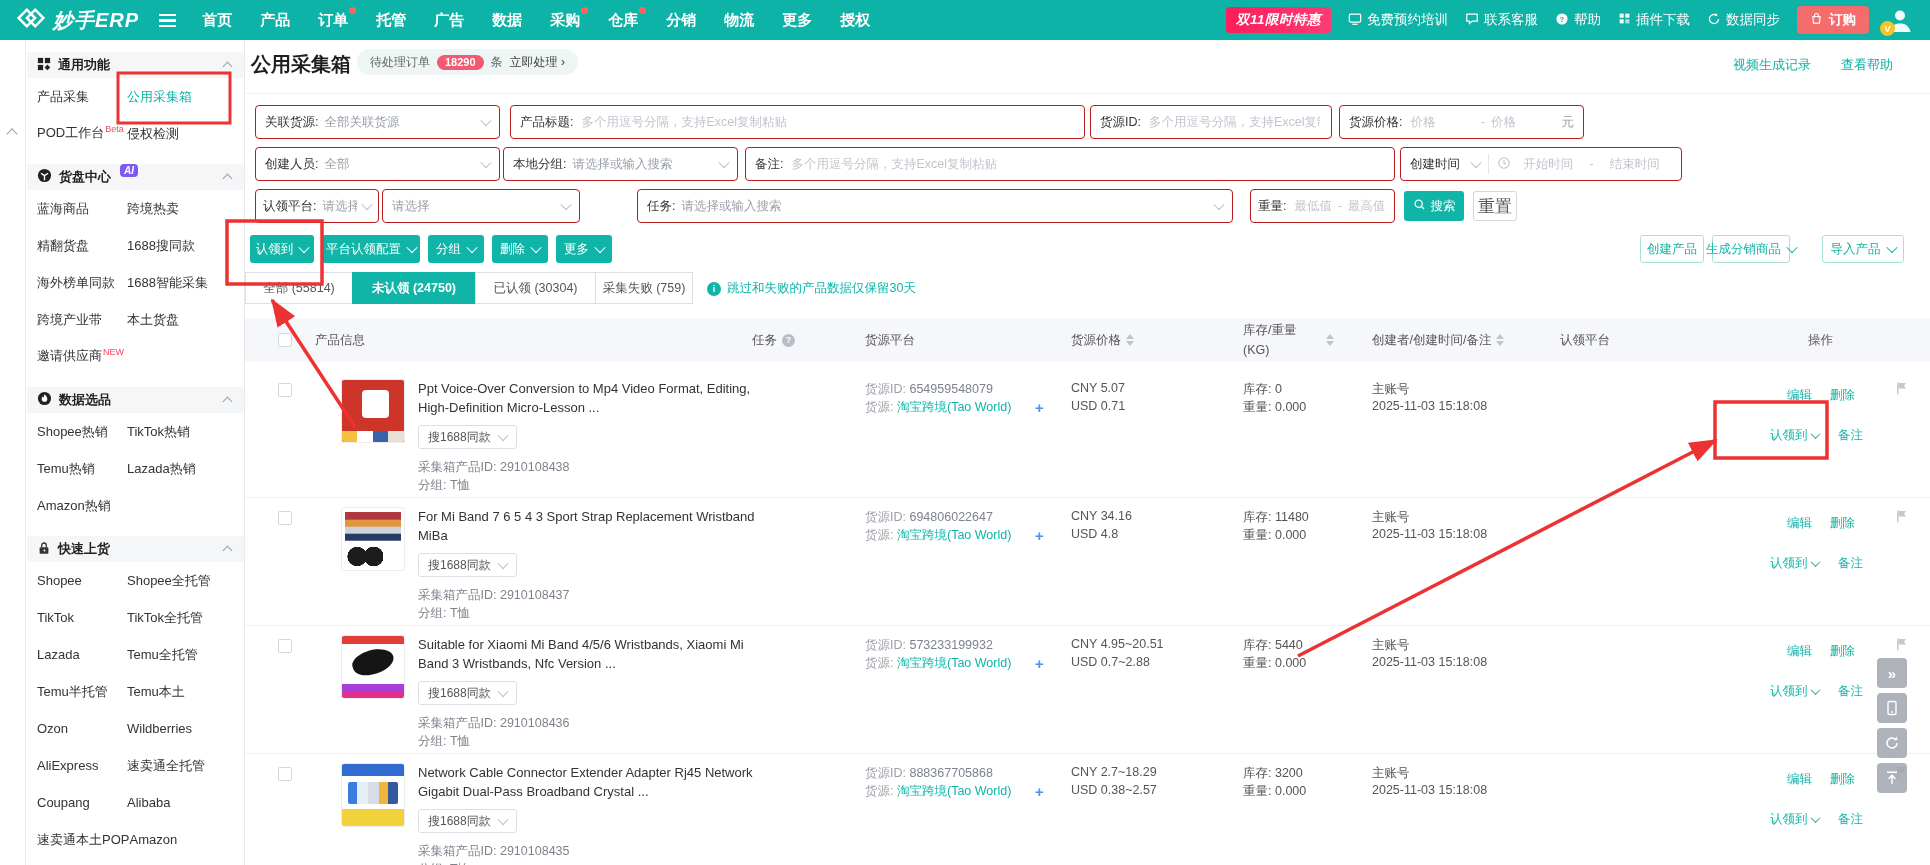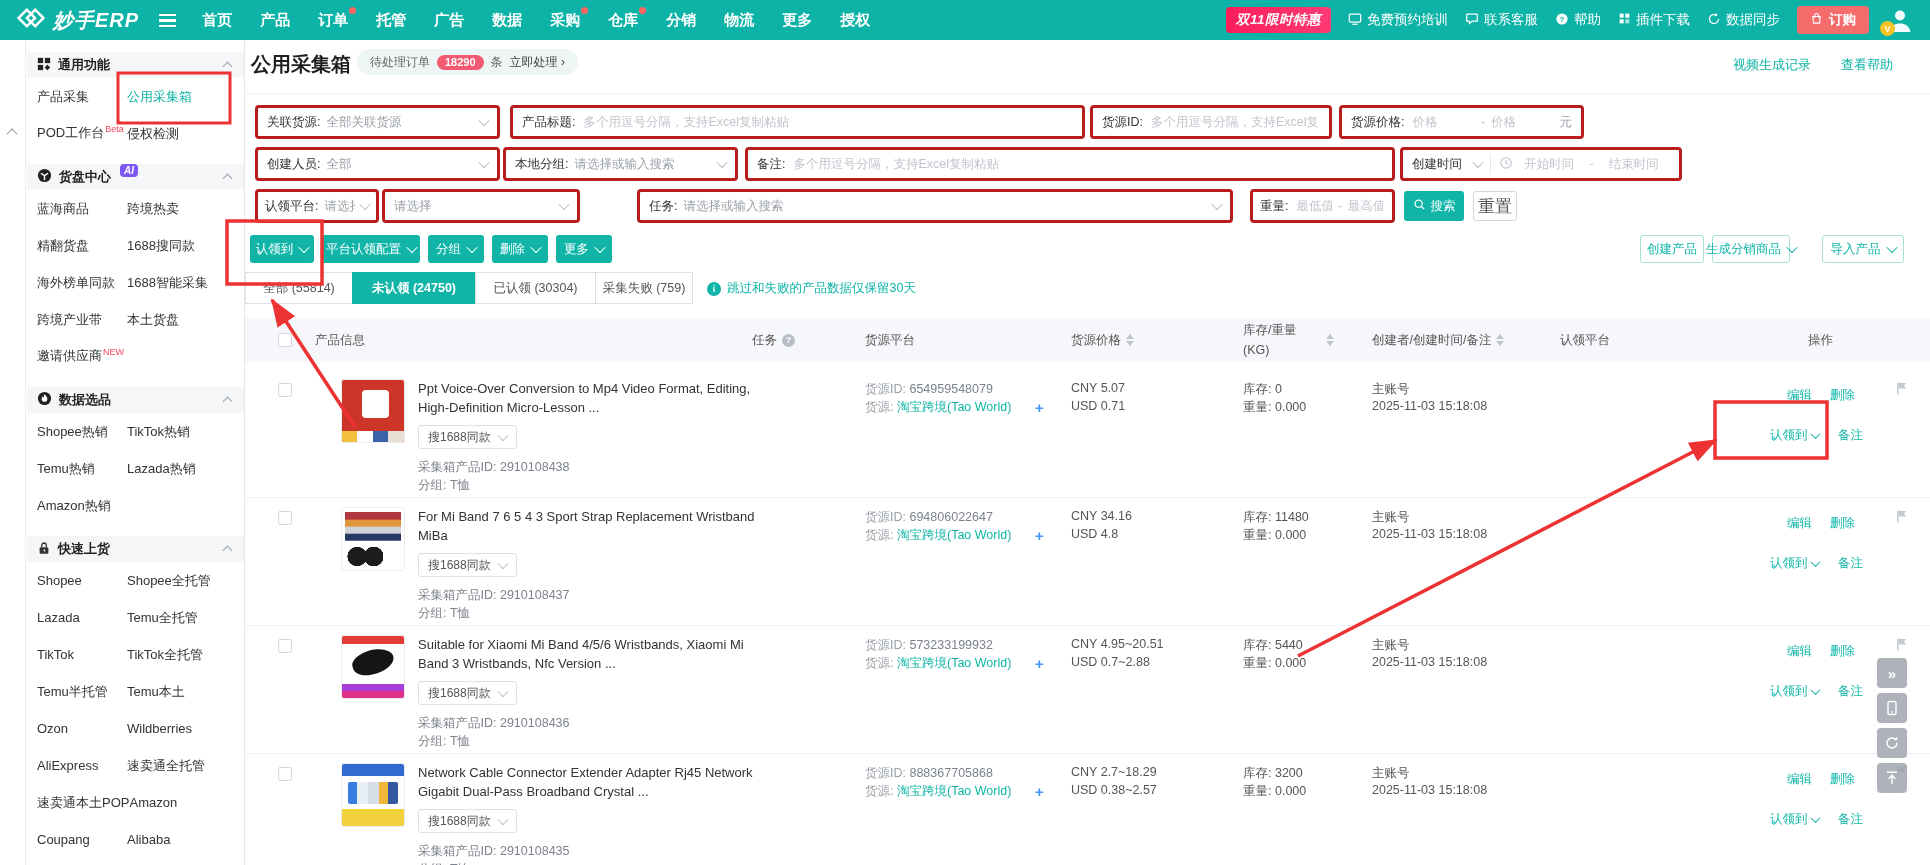--- a/index.html
+++ b/index.html
@@ -42,21 +42,21 @@
             padding:1px 4px;position:relative;top:-7px;margin-left:2px}
   
   .main{position:absolute;left:245px;top:40px;width:1685px;height:825px;background:#fff;overflow:hidden}
   .pg-title{position:absolute;left:6px;top:11px;font-size:20px;font-weight:bold;color:#1f1f1f}
   .pill{position:absolute;left:112px;top:9px;height:26px;background:#eef6f5;border-radius:14px;display:flex;
         align-items:center;gap:7px;padding:0 13px;font-size:12px;color:#666;cursor:pointer}
   .pill-count{background:#f25a71;color:#fff;border-radius:9px;padding:1.5px 8px;font-size:11px;font-weight:bold}
   .pill-act{color:#444}
   .hdr-link{position:absolute;top:16px;font-size:13px;color:#0db3a6;cursor:pointer;white-space:nowrap}
   .filters{position:absolute;left:0;top:53px;width:1685px;height:142px;border-top:1px solid #f0f0f0}
-  .field{position:absolute;height:34px;border:3px solid #b91c1c;border-radius:4px;background:#fff;display:flex;
+  .field{position:absolute;height:34px;border:1px solid #b91c1c;border-radius:4px;background:#fff;display:flex;
          align-items:center;padding:0 9px;box-sizing:border-box;font-size:12.5px}
   .f-lab{color:#333;margin-right:6px;white-space:nowrap}
   .f-val{color:#9aa0a8;flex:1;white-space:nowrap;overflow:hidden}
   .f-in{border:none;outline:none;flex:1;min-width:0;font-size:12.5px;font-family:inherit;background:transparent;color:#333}
   .f-in::placeholder{color:#c0c4cc}
   .f-in.ctr{text-align:center}
   .f-dash{color:#c0c4cc;margin:0 4px}
   .f-unit{color:#9aa0a8;margin-left:4px}
   .f-div{width:1px;height:20px;background:#e4e7ed;margin:0 8px}
   .cv{width:7px;height:7px;border-right:1.4px solid #b9bfc7;border-bottom:1.4px solid #b9bfc7;
@@ -288,46 +288,46 @@
           <path d="M8.7 8.6L7 11h1.5l-.7 2.3 2.2-2.9H8.5z" fill="#fff"></path>
         </svg></span>
     <span>快速上货</span>
     <i class="sec-up"></i>
   </div>
   <div class="s-row">
     <span class="s-c1">Shopee</span>
     <span class="s-c2">Shopee全托管</span>
   </div>
   <div class="s-row">
+    <span class="s-c1">TikTok</span>
+    <span class="s-c2">TikTok全托管</span>
+  </div>
+  <div class="s-row">
     <span class="s-c1">Lazada</span>
     <span class="s-c2">Temu全托管</span>
   </div>
   <div class="s-row">
-    <span class="s-c1">TikTok</span>
-    <span class="s-c2">TikTok全托管</span>
-  </div>
-  <div class="s-row">
     <span class="s-c1">Temu半托管</span>
     <span class="s-c2">Temu本土</span>
   </div>
   <div class="s-row">
     <span class="s-c1">Ozon</span>
     <span class="s-c2">Wildberries</span>
   </div>
   <div class="s-row">
     <span class="s-c1">AliExpress</span>
     <span class="s-c2">速卖通全托管</span>
   </div>
   <div class="s-row">
+    <span class="s-c1">Coupang</span>
+    <span class="s-c2">Alibaba</span>
+  </div>
+  <div class="s-row">
     <span class="s-c1">速卖通本土POP</span>
     <span class="s-c2">Amazon</span>
-  </div>
-  <div class="s-row">
-    <span class="s-c1">Coupang</span>
-    <span class="s-c2">Alibaba</span>
   </div>
 </aside>
 
 <main class="main">
   <div class="pg-title">公用采集箱</div>
   <div class="pill">
     <span>待处理订单</span>
     <span class="pill-count">18290</span>
     <span>条</span>
     <span class="pill-act"><span>立即处理</span> <span>›</span></span>

